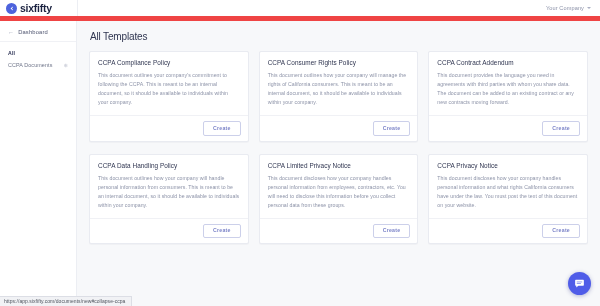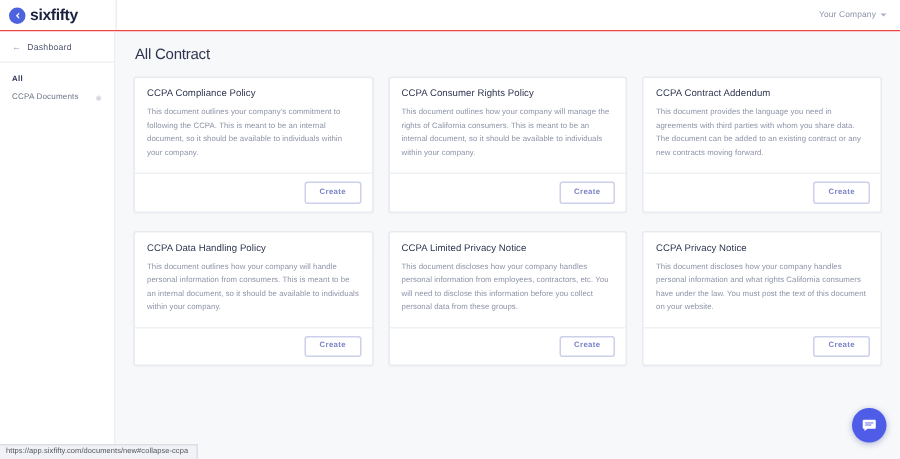--- a/index.html
+++ b/index.html
@@ -26,21 +26,21 @@
     position: relative;
   }
 
   
   .topbar {
     height: 21px;
     background: #ffffff;
     display: flex;
     align-items: center;
     flex: 0 0 auto;
-    border-bottom: 1px solid #ef4444;
+    border-bottom: 5px solid #ef4444;
   }
 
   .brand {
     width: 77px;
     height: 21px;
     display: flex;
     align-items: center;
     padding-left: 6px;
     gap: 3px;
     flex: 0 0 auto;
@@ -304,21 +304,21 @@
             <path fill="#9aa0b5" d="M8 5.2a2.8 2.8 0 1 0 0 5.6 2.8 2.8 0 0 0 0-5.6zm0 4.2a1.4 1.4 0 1 1 0-2.8 1.4 1.4 0 0 1 0 2.8z"></path>
             <path fill="#9aa0b5" d="M14 8c0-.4 0-.8-.1-1.1l1.2-.9-1.3-2.2-1.4.5a5.6 5.6 0 0 0-1.9-1.1L10.3 1.7H7.7L7.5 3.2a5.6 5.6 0 0 0-1.9 1.1l-1.4-.5L2.9 6l1.2.9a6 6 0 0 0 0 2.2L2.9 10l1.3 2.2 1.4-.5c.55.48 1.2.86 1.9 1.1l.2 1.5h2.6l.2-1.5c.7-.24 1.35-.62 1.9-1.1l1.4.5 1.3-2.2-1.2-.9c.1-.3.1-.7.1-1.1z" opacity="0.55"></path>
           </svg>
         </span>
       </div>
 
     </div>
 
     <div class="main">
 
-      <div class="page-title">All Contract</div>
+      <div class="page-title">All Templates</div>
 
       <div class="card-grid">
 
         <div class="card">
           <div class="card-body">
             <div class="card-title">CCPA Compliance Policy</div>
             <div class="card-desc">This document outlines your company's commitment to following the CCPA. This is meant to be an internal document, so it should be available to individuals within your company.</div>
           </div>
           <div class="card-footer">
             <button class="create-btn">Create</button>

